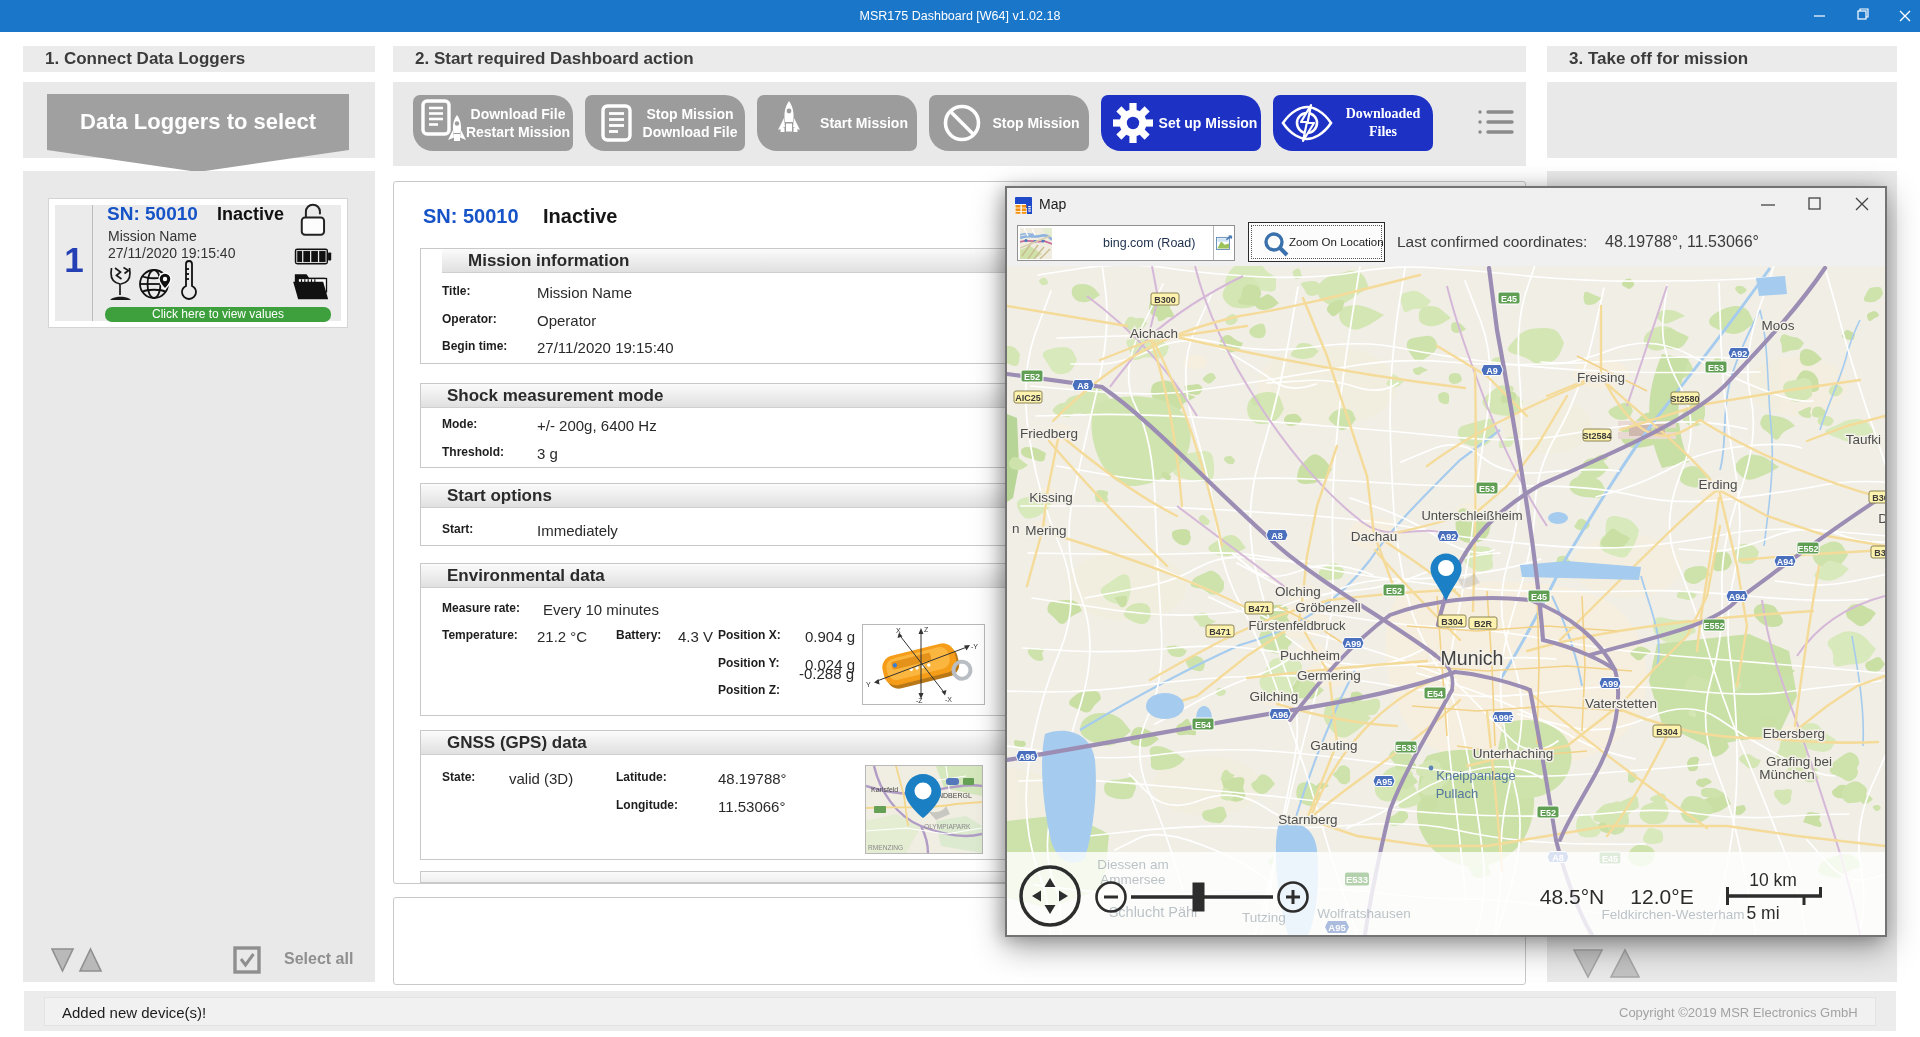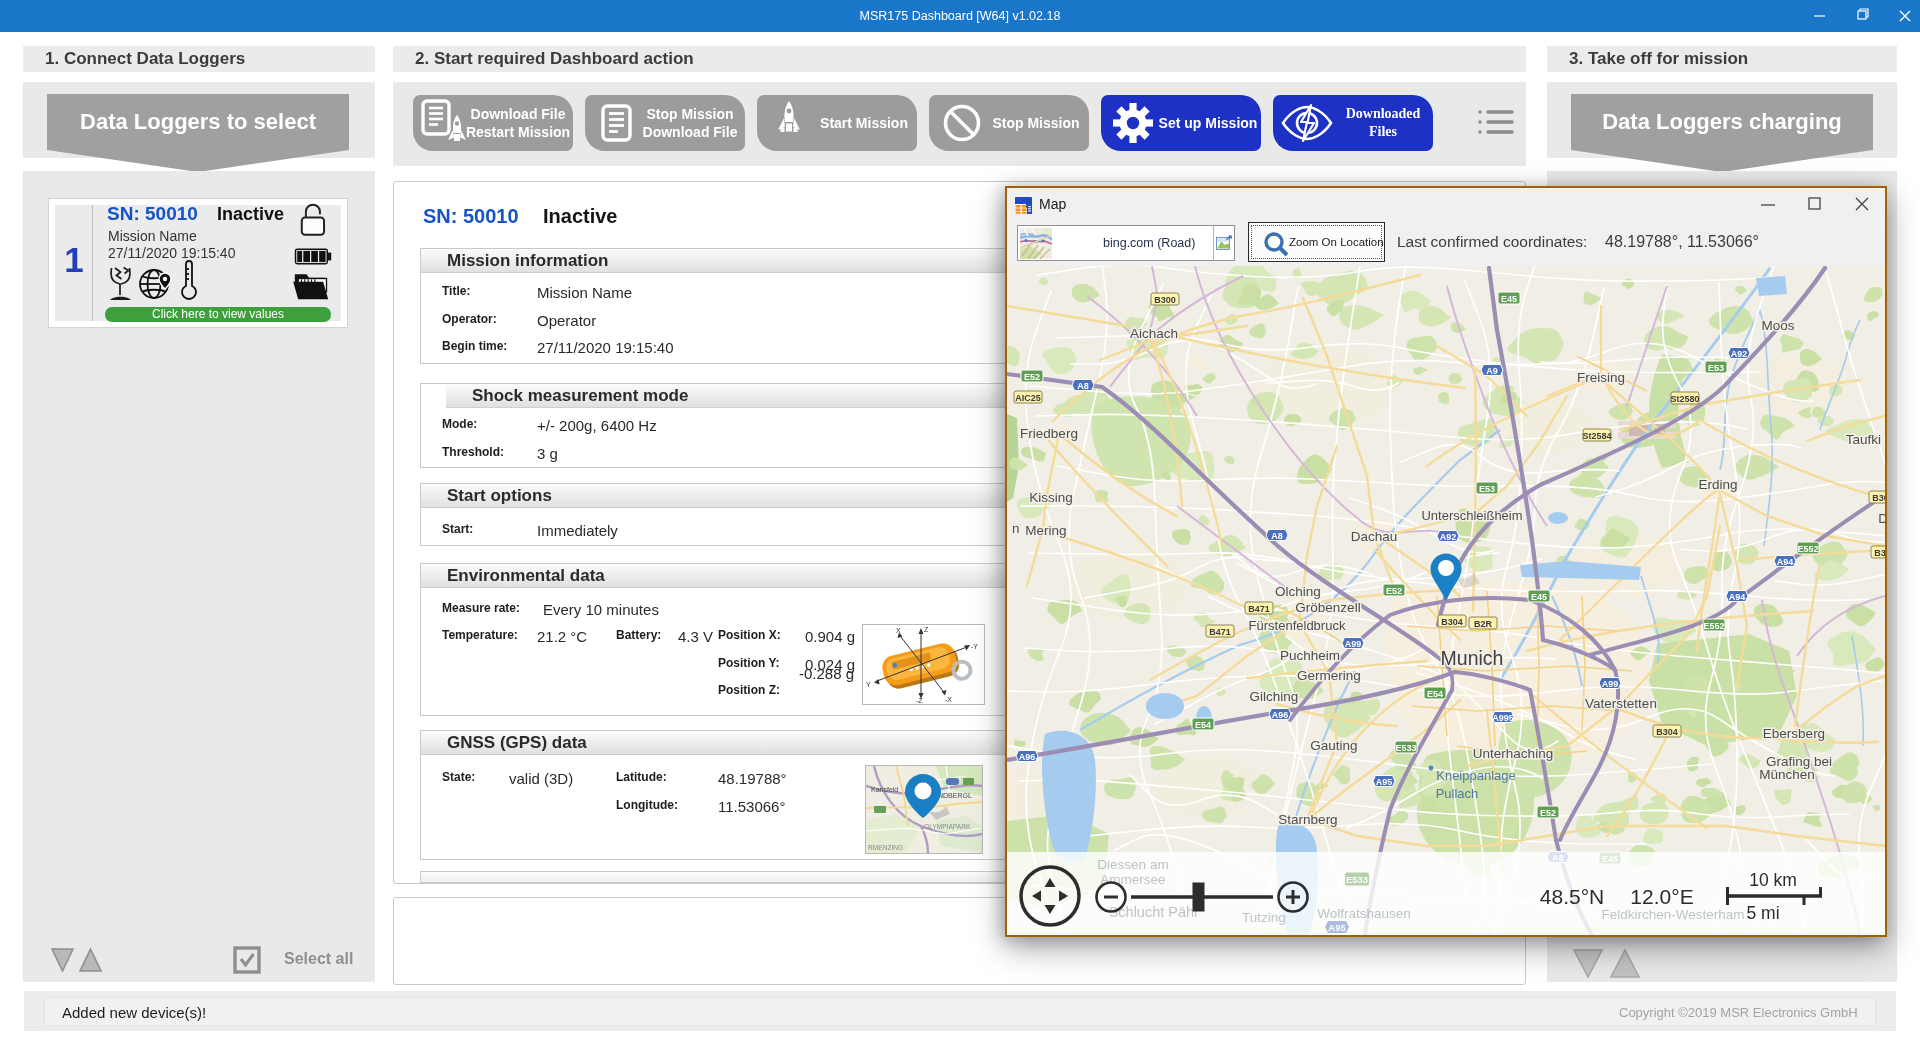--- a/index.html
+++ b/index.html
@@ -35,21 +35,21 @@
 
 
 .sect { position:absolute; left:420px; width:1086px; background:#fff; border:1px solid #c9c9c9; }
 .sect .shead { height:24px; background:linear-gradient(#fbfbfb,#e0e0e0); border-bottom:1px solid #cfcfcf;
   font-size:17px; font-weight:bold; color:#2a2a2a; padding-left:26px; line-height:24px; }
 .fl { position:absolute; font-size:12px; font-weight:bold; color:#1d1d1d; }
 .fv { position:absolute; font-size:15px; color:#2a2a2a; }
 
 
 #mapwin { left:1005px; top:186px; width:882px; height:751px; background:#f0f0f0;
-  border:2px solid #a16207; box-shadow:0 10px 30px rgba(0,0,0,0.38), -4px 2px 14px rgba(0,0,0,0.18); }
+  border:2px solid #737373; box-shadow:0 10px 30px rgba(0,0,0,0.38), -4px 2px 14px rgba(0,0,0,0.18); }
 #maptitle { position:absolute; left:0; top:0; width:878px; height:34px; background:#f0f0f0; }
 #maptools { position:absolute; left:0; top:34px; width:878px; height:44px; background:#f0f0f0; }
 .combo { position:absolute; left:10px; top:3px; width:218px; height:36px; background:#fff; border:1px solid #919191; }
 .zoombtn { position:absolute; left:241px; top:0px; width:137px; height:40px; background:#fcfcfc; border:1px solid #2a2a2a; }
 .zoombtn .inner { position:absolute; left:2px; top:2px; right:2px; bottom:2px; border:1px dotted #555; }
 </style>
 </head>
 <body>
 <div id="app">
 
@@ -261,31 +261,31 @@
         <line x1="2" y1="24" x2="2.01" y2="24"></line>
           <line x1="10" y1="24" x2="34" y2="24"></line>
       </g>
     </svg>
   </div>
 
   <div class="abs" style="left:393px; top:181px; width:1133px; height:703px; background:#fff; border:1px solid #c9c9c9; border-radius:3px;"></div>
   <div class="abs" style="left:423px; top:205px; font-size:20px; font-weight:bold; color:#1553c7;">SN: 50010</div>
   <div class="abs" style="left:543px; top:205px; font-size:20px; font-weight:bold; color:#161616;">Inactive</div>
 
-  <div class="sect" style="top:248px; height:116px;">
+  <div class="sect" style="top:248px; height:116px;padding-left:21px;">
       <div class="shead">Mission information</div>
     </div>
   <div class="fl" style="left:442px; top:284px;">Title:</div>
   <div class="fv" style="left:537px; top:284px;">Mission Name</div>
   <div class="fl" style="left:442px; top:312px;">Operator:</div>
   <div class="fv" style="left:537px; top:312px;">Operator</div>
   <div class="fl" style="left:442px; top:339px;">Begin time:</div>
   <div class="fv" style="left:537px; top:339px;">27/11/2020 19:15:40</div>
 
-  <div class="sect" style="top:383px; height:85px;padding-left:25px;">
+  <div class="sect" style="top:383px; height:85px;">
       <div class="shead">Shock measurement mode</div>
     </div>
   <div class="fl" style="left:442px; top:417px;">Mode:</div>
   <div class="fv" style="left:537px; top:417px;">+/- 200g, 6400 Hz</div>
   <div class="fl" style="left:442px; top:445px;">Threshold:</div>
   <div class="fv" style="left:537px; top:445px;">3 g</div>
 
   <div class="sect" style="top:483px; height:63px;">
       <div class="shead">Start options</div>
     </div>
@@ -391,25 +391,20 @@
     </svg>
   </div>
 
   <div class="sect" style="top:871px; height:12px; overflow:hidden;">
       <div class="shead">&nbsp;</div>
     </div>
 
   <div class="abs" style="left:393px; top:897px; width:1133px; height:88px; background:#fff; border:1px solid #c9c9c9; border-radius:3px;"></div>
 
   <div class="abs gpanel" style="left:1547px; top:82px; width:350px; height:76px;"></div>
-  <div class="banner" style="left:1571px; top:94px; width:302px; height:56px;">Data Loggers charging
-    <svg width="302" height="22" viewBox="0 0 302 22">
-        <polygon points="0,0 302,0 151,22" fill="#a0a0a0"></polygon>
-      </svg>
-  </div>
   <div class="abs gpanel" style="left:1547px; top:171px; width:350px; height:811px;"></div>
   <div class="abs" id="right-tris" style="left:1573px; top:947px;">
     <svg width="72" height="32" viewBox="0 0 72 32">
       <polygon points="1,3 29,3 15,30" fill="#c3c3c3" stroke="#a8a8a8" stroke-width="1.6"></polygon>
       <polygon points="38,30 66,30 52,3" fill="#c3c3c3" stroke="#a8a8a8" stroke-width="1.6"></polygon>
     </svg>
   </div>
 
   <div class="abs" style="left:24px; top:991px; width:1872px; height:40px; background:#ececec;"></div>
   <div class="abs" style="left:44px; top:997px; width:1832px; height:29px; background:#f1f1f1; border:1px solid #e3e3e3;"></div>

